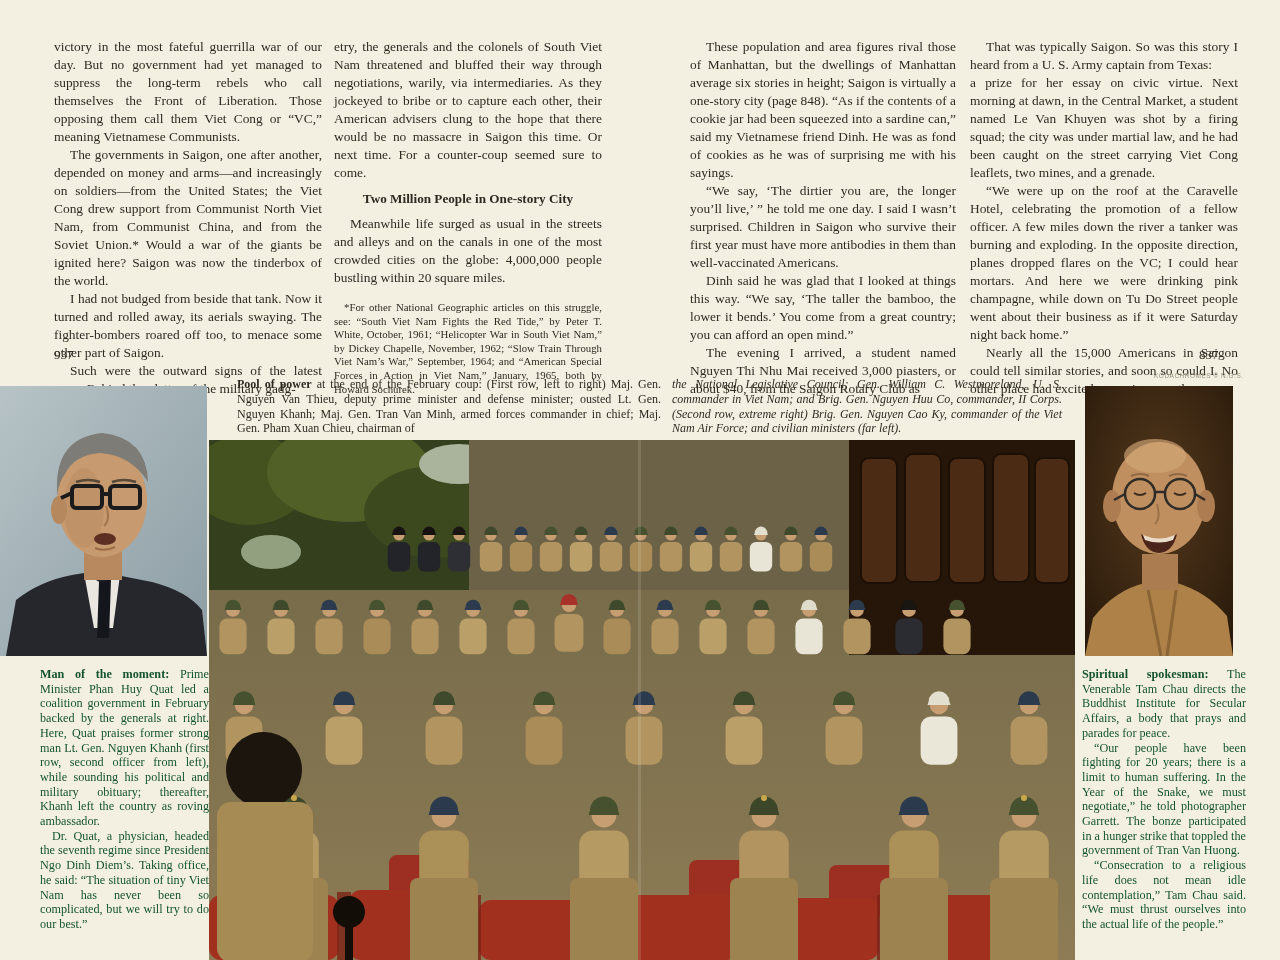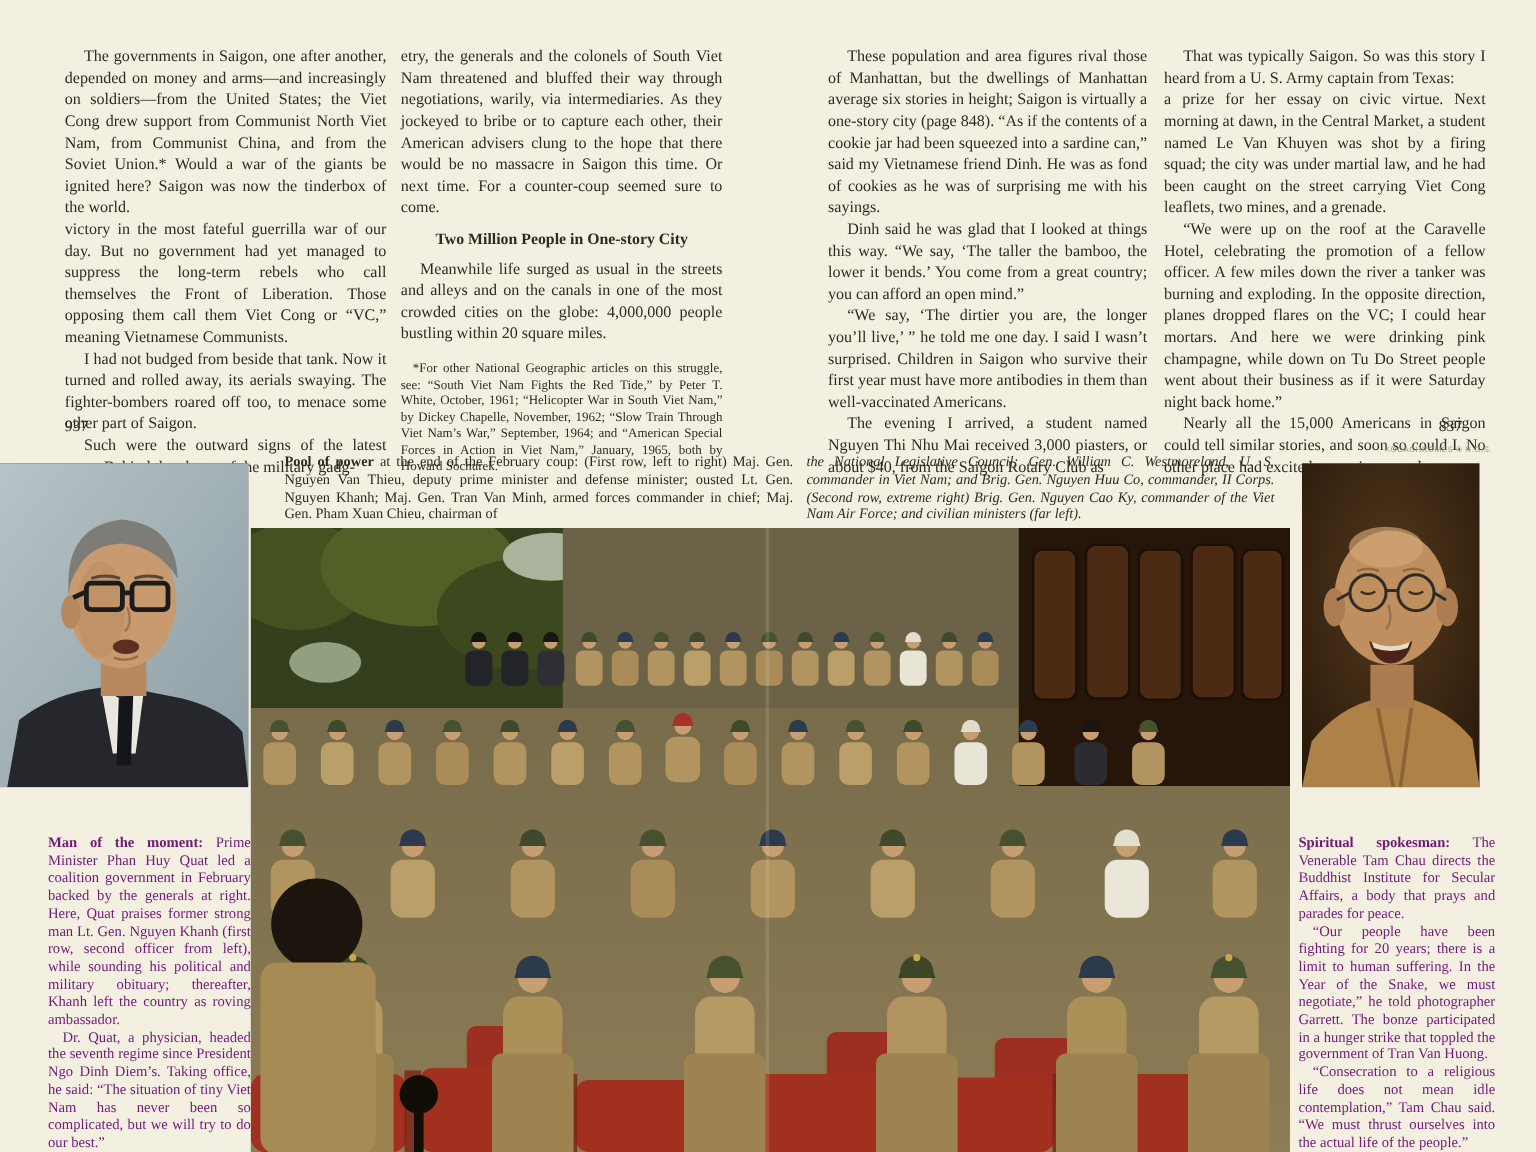--- a/index.html
+++ b/index.html
@@ -34,22 +34,21 @@
   #pgnum-right{left:1199px;top:347px;}
   
   .photo-caption{
     position:absolute;font-size:12px;line-height:14.8px;text-align:justify;
     color:#2e2a21;
   }
   #cap-pool-left{left:237px;top:377px;width:424px;}
   #cap-pool-right{left:672px;top:377px;width:390px;font-style:italic;}
   .side-caption{
     position:absolute;font-size:12.2px;line-height:14.7px;text-align:justify;
-    color:#701a75;
-    margin-top:28px;
+    color:#14532d;
   }
   #cap-man{left:40px;top:667px;width:169px;}
   #cap-spiritual{left:1082px;top:667px;width:164px;}
   .side-caption .para{margin:0;}
   .side-caption .para.ind{text-indent:12px;}
   .lead{font-weight:bold;}
   #credit{
     position:absolute;left:1154px;top:372px;font-size:6.5px;
     letter-spacing:.5px;color:#9b9480;
     font-family:"Liberation Sans","DejaVu Sans",sans-serif;
@@ -58,41 +57,41 @@
   .photo{position:absolute;overflow:hidden;background:#777;}
   #photo-left{left:0;top:386px;width:207px;height:270px;}
   #photo-center{left:209px;top:440px;width:866px;height:520px;}
   #photo-right{left:1085px;top:386px;width:148px;height:270px;}
   .photo svg{display:block;width:100%;height:100%;}
 </style>
 </head>
 <body>
 
 <div class="col" id="col1">
+    <p class="para">victory in the most fateful guerrilla war of our day. But no government had yet managed to suppress the long-term rebels who call themselves the Front of Liberation. Those opposing them call them Viet Cong or “VC,” meaning Vietnamese Communists.</p>
     <p class="para ind">The governments in Saigon, one after another, depended on money and arms—and increasingly on soldiers—from the United States; the Viet Cong drew support from Communist North Viet Nam, from Communist China, and from the Soviet Union.* Would a war of the giants be ignited here? Saigon was now the tinderbox of the world.</p>
-    <p class="para">victory in the most fateful guerrilla war of our day. But no government had yet managed to suppress the long-term rebels who call themselves the Front of Liberation. Those opposing them call them Viet Cong or “VC,” meaning Vietnamese Communists.</p>
     <p class="para ind">I had not budged from beside that tank. Now it turned and rolled away, its aerials swaying. The fighter-bombers roared off too, to menace some other part of Saigon.</p>
     <p class="para ind">Such were the outward signs of the latest coup. Behind the clatter of the military gadg-</p>
   </div>
 
 <div class="col" id="col2">
   <div>
       <p class="para">etry, the generals and the colonels of South Viet Nam threatened and bluffed their way through negotiations, warily, via intermediaries. As they jockeyed to bribe or to capture each other, their American advisers clung to the hope that there would be no massacre in Saigon this time. Or next time. For a counter-coup seemed sure to come.</p>
     </div>
   <h3 class="subhead">Two Million People in One-story City</h3>
   <div>
       <p class="para ind">Meanwhile life surged as usual in the streets and alleys and on the canals in one of the most crowded cities on the globe: 4,000,000 people bustling within 20 square miles.</p>
     </div>
   <p class="footnote">*For other National Geographic articles on this struggle, see: “South Viet Nam Fights the Red Tide,” by Peter T. White, October, 1961; “Helicopter War in South Viet Nam,” by Dickey Chapelle, November, 1962; “Slow Train Through Viet Nam’s War,” September, 1964; and “American Special Forces in Action in Viet Nam,” January, 1965, both by Howard Sochurek.</p>
 </div>
 
 <div class="col" id="col3">
     <p class="para ind">These population and area figures rival those of Manhattan, but the dwellings of Manhattan average six stories in height; Saigon is virtually a one-story city (page 848). “As if the contents of a cookie jar had been squeezed into a sardine can,” said my Vietnamese friend Dinh. He was as fond of cookies as he was of surprising me with his sayings.</p>
+    <p class="para ind">“We say, ‘The dirtier you are, the longer you’ll live,’ ” he told me one day. I said I wasn’t surprised. Children in Saigon who survive their first year must have more antibodies in them than well-vaccinated Americans.</p>
     <p class="para ind">Dinh said he was glad that I looked at things this way. “We say, ‘The taller the bamboo, the lower it bends.’ You come from a great country; you can afford an open mind.”</p>
-    <p class="para ind">“We say, ‘The dirtier you are, the longer you’ll live,’ ” he told me one day. I said I wasn’t surprised. Children in Saigon who survive their first year must have more antibodies in them than well-vaccinated Americans.</p>
     <p class="para ind">The evening I arrived, a student named Nguyen Thi Nhu Mai received 3,000 piasters, or about $40, from the Saigon Rotary Club as</p>
   </div>
 <div class="col" id="col4">
     <p class="para ind">That was typically Saigon. So was this story I heard from a U. S. Army captain from Texas:</p>
     <p class="para">a prize for her essay on civic virtue. Next morning at dawn, in the Central Market, a student named Le Van Khuyen was shot by a firing squad; the city was under martial law, and he had been caught on the street carrying Viet Cong leaflets, two mines, and a grenade.</p>
     <p class="para ind">“We were up on the roof at the Caravelle Hotel, celebrating the promotion of a fellow officer. A few miles down the river a tanker was burning and exploding. In the opposite direction, planes dropped flares on the VC; I could hear mortars. And here we were drinking pink champagne, while down on Tu Do Street people went about their business as if it were Saturday night back home.”</p>
     <p class="para ind">Nearly all the 15,000 Americans in Saigon could tell similar stories, and soon so could I. No other place had excited me so incessantly,</p>
   </div>
 
 <span class="pagenum" id="pgnum-left">937</span>

